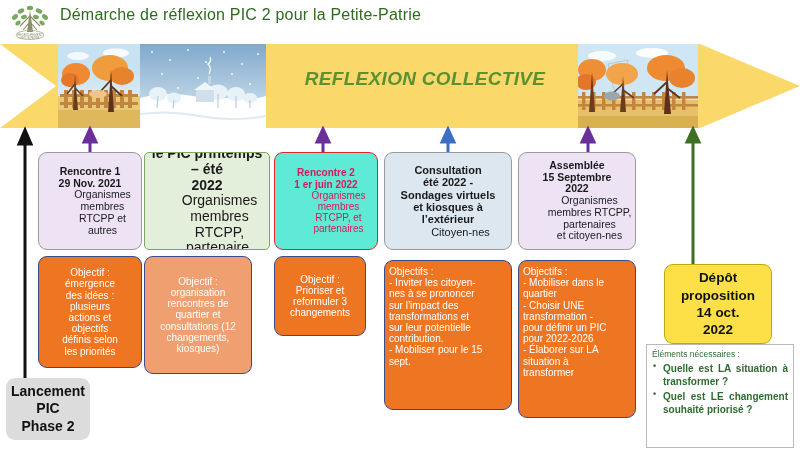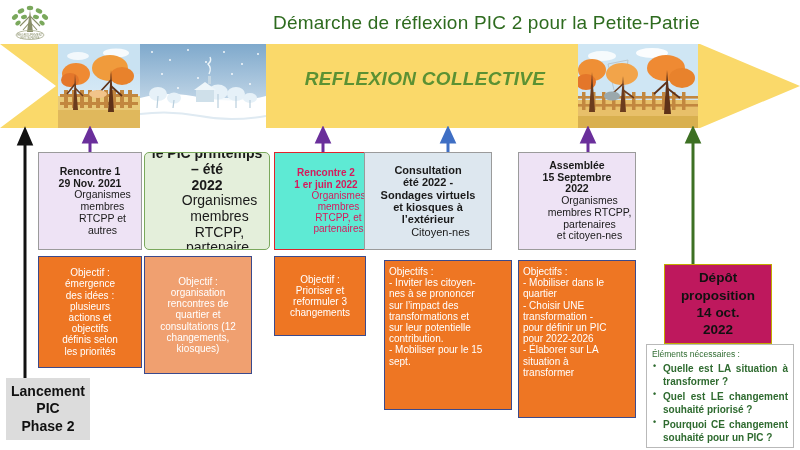--- a/index.html
+++ b/index.html
@@ -10,23 +10,23 @@
     overflow:hidden;
     position:relative;
   }
   #stage{position:absolute;left:0;top:0;width:800px;height:450px;}
 
   
   .logo{position:absolute;left:4px;top:2px;width:52px;height:40px;}
 
   
   .title{
-    position:absolute;left:60px;top:12px;width:640px;
-    text-align:right;
-    font-size:19px;font-weight:400;color:#2e6b1f;
+    position:absolute;left:60px;top:6px;width:640px;
+    text-align:left;
+    font-size:16px;font-weight:400;color:#2e6b1f;
     letter-spacing:.2px;
     white-space:nowrap;
   }
 
   
   .banner{position:absolute;left:0px;top:44px;width:800px;height:108px;}
   .banner-svg{position:absolute;left:0;top:0;}
   .banner-img{position:absolute;top:0;height:84px;overflow:hidden;}
   .img-autumn1{left:58px;width:82px;}
   .img-winter{left:140px;width:126px;}
@@ -43,20 +43,21 @@
 
   
   .box{
     position:absolute;
     box-sizing:border-box;
     display:flex;flex-direction:column;
     align-items:center;justify-content:center;
     text-align:center;
     line-height:1.12;
     overflow:hidden;
+    border-radius:9px;
   }
   .box .hd{font-weight:700;}
   .box .bd{font-weight:400;margin-left:25px;}
 
   
   .ev-rencontre1{
     left:38px;top:152px;width:104px;height:98px;
     background:#eee3f5;border:1.5px solid #9b9b9b;
     font-size:10.5px;color:#1a1a1a;padding:4px 2px;
   }
@@ -64,21 +65,21 @@
     left:144px;top:152px;width:126px;height:98px;
     background:#e4efdb;border:1.5px solid #7aa85c;border-radius:5px;
     font-size:14px;color:#1a1a1a;padding:4px 3px;
   }
   .ev-rencontre2{
     left:274px;top:152px;width:104px;height:98px;
     background:#5eead4;border:1.5px solid #e0242c;
     font-size:10px;color:#d61a5c;padding:4px 4px;
   }
   .ev-consultation{
-    left:364px;top:152px;width:128px;height:98px;
+    left:384px;top:152px;width:128px;height:98px;
     background:#dde7ef;border:1.5px solid #9b9b9b;
     font-size:11px;color:#1a1a1a;padding:4px 3px;
   }
   .ev-assemblee{
     left:518px;top:152px;width:118px;height:98px;
     background:#eee3f5;border:1.5px solid #9b9b9b;
     font-size:10.5px;color:#1a1a1a;padding:4px 3px;
   }
 
   
@@ -100,21 +101,21 @@
   .lancement{
     left:6px;top:378px;width:84px;height:62px;
     background:#dcdcdc;border:0;
     font-size:14px;font-weight:700;color:#111;
     line-height:1.25;
   }
 
   
   .depot{
     left:664px;top:264px;width:108px;height:80px;
-    background:#be185d;border:1.5px solid #c2a900;
+    background:#fde047;border:1.5px solid #c2a900;
     font-size:13.5px;font-weight:700;color:#111;line-height:1.28;
   }
 
   
   .elements{
     position:absolute;left:646px;top:344px;width:148px;height:104px;
     box-sizing:border-box;
     background:#ffffff;border:1px solid #b9b9b9;
     padding:4px 5px 3px 5px;
     font-size:8px;color:#2f6b30;line-height:1.3;
@@ -452,17 +453,16 @@
     <div>proposition</div>
     <div>14 oct.</div>
     <div>2022</div>
   </div>
 
   <div class="elements">
     <div class="el-head">Éléments nécessaires :</div>
     <ul>
       <li>Quelle est LA situation à transformer ?</li>
       <li>Quel est LE changement souhaité priorisé ?</li>
-      <li>Pourquoi CE changement souhaité pour un PIC ?</li>
     </ul>
   </div>
 
 </div>
 
 </body></html>

